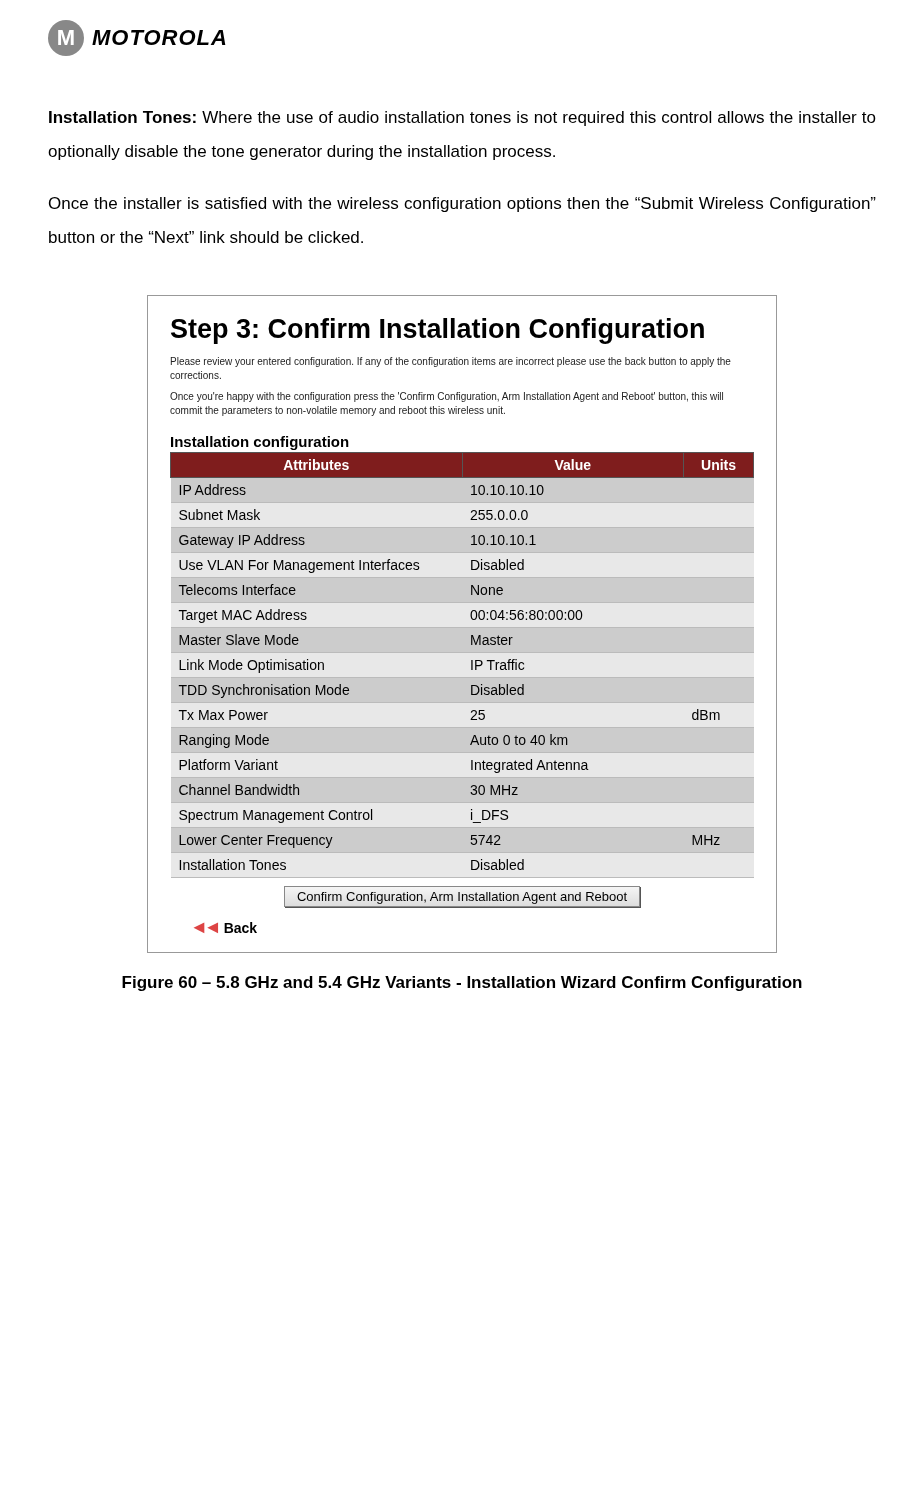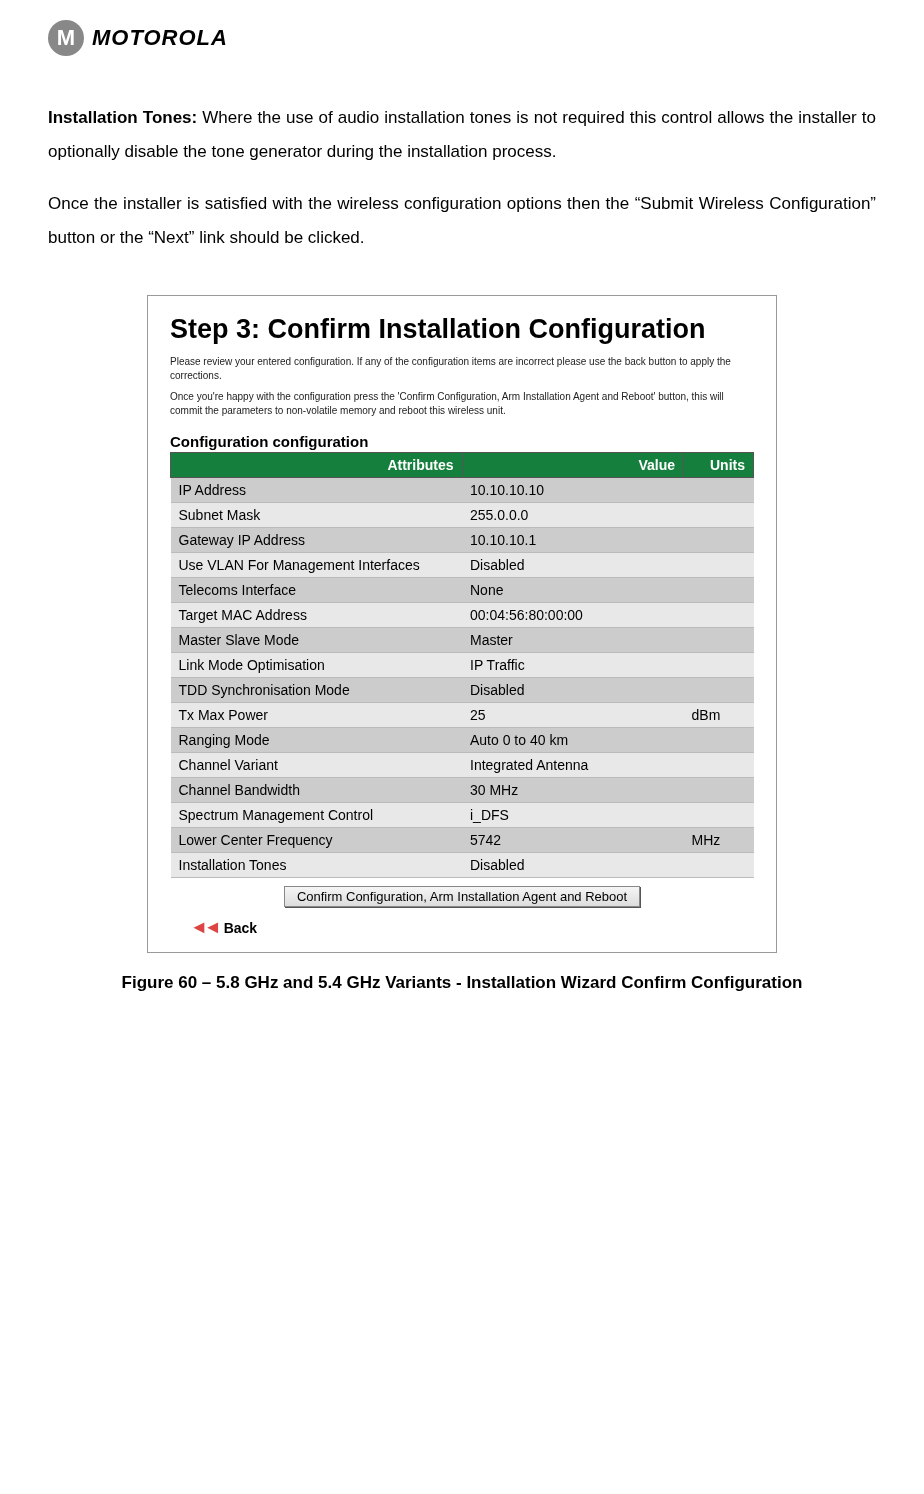--- a/index.html
+++ b/index.html
@@ -77,24 +77,24 @@
       font-size: 15px;
       margin-top: 16px;
       margin-bottom: 2px;
     }
     .cfg-table {
       width: 100%;
       border-collapse: collapse;
       font-size: 14px;
     }
     .cfg-table th {
-      background: #15803d;
+      background: #7f1d1d;
       color: #fff;
-      text-align: right;
-      padding: 4px 8px;
+      text-align: center;
+      padding: 4px 0;
       font-weight: bold;
       border: 1px solid #555;
     }
     .cfg-table td {
       padding: 4px 8px;
       border-bottom: 1px solid #bbb;
     }
     .cfg-table tr.odd td {
       background: #ccc;
     }
@@ -160,21 +160,21 @@
     <span class="bold">Installation Tones:</span><span> Where the use of audio installation tones is not required this control allows the installer to optionally disable the tone generator during the installation process.</span>
   </p>
 
   <p class="body-text">Once the installer is satisfied with the wireless configuration options then the “Submit Wireless Configuration” button or the “Next” link should be clicked.</p>
 
   <div class="screenshot-container">
     <div class="screenshot-inner">
       <h2 class="step-title">Step 3: Confirm Installation Configuration</h2>
       <p class="shot-text">Please review your entered configuration. If any of the configuration items are incorrect please use the back button to apply the corrections.</p>
       <p class="shot-text">Once you're happy with the configuration press the 'Confirm Configuration, Arm Installation Agent and Reboot' button, this will commit the parameters to non-volatile memory and reboot this wireless unit.</p>
-      <div class="section-heading">Configuration configuration</div>
+      <div class="section-heading">Installation configuration</div>
 
       <table class="cfg-table">
         <thead>
           <tr>
             <th class="col-attr">Attributes</th>
             <th class="col-val">Value</th>
             <th class="col-unit">Units</th>
           </tr>
         </thead>
         <tbody id="cfg-tbody">
@@ -227,21 +227,21 @@
               <td>Tx Max Power</td>
               <td>25</td>
               <td>dBm</td>
             </tr>
             <tr class="odd">
               <td>Ranging Mode</td>
               <td>Auto 0 to 40 km</td>
               <td></td>
             </tr>
             <tr class="even">
-              <td>Channel Variant</td>
+              <td>Platform Variant</td>
               <td>Integrated Antenna</td>
               <td></td>
             </tr>
             <tr class="odd">
               <td>Channel Bandwidth</td>
               <td>30 MHz</td>
               <td></td>
             </tr>
             <tr class="even">
               <td>Spectrum Management Control</td>

